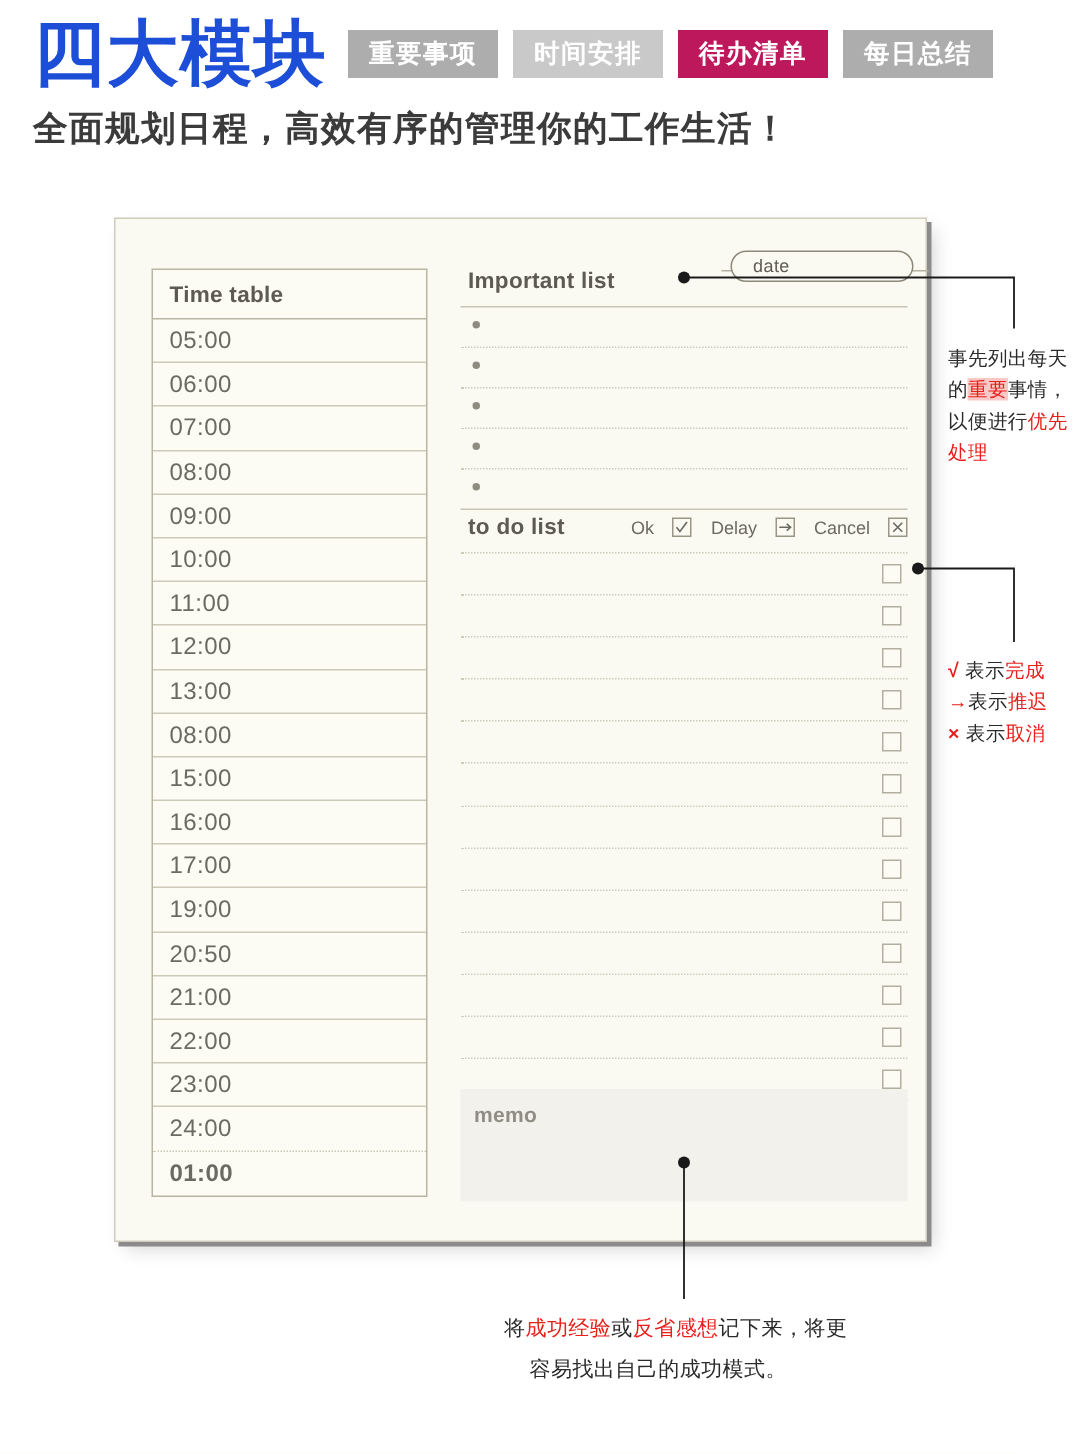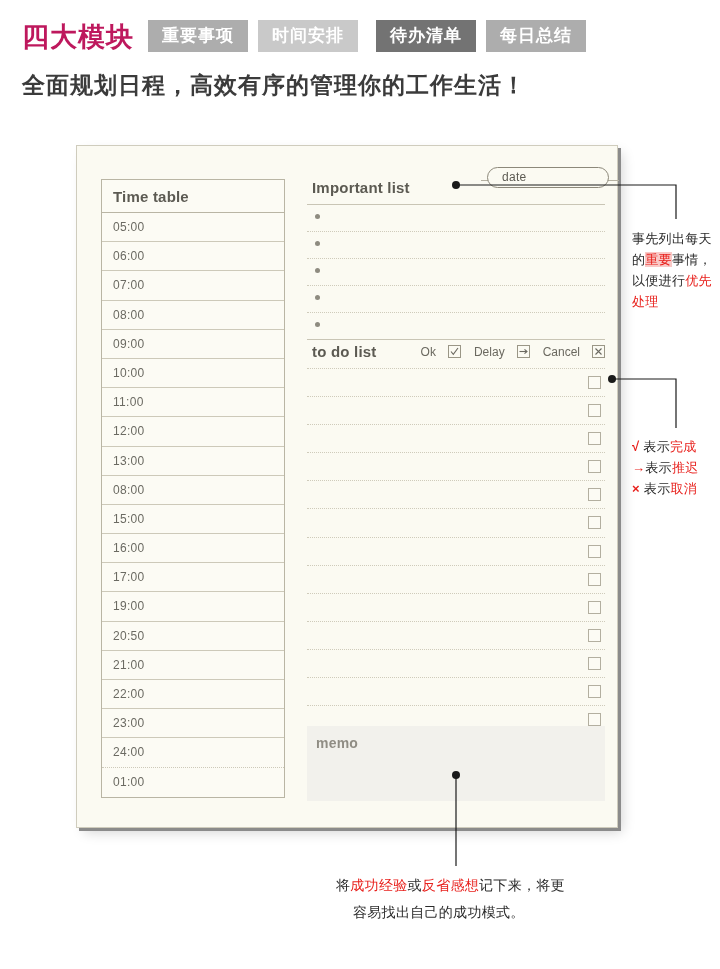--- a/index.html
+++ b/index.html
@@ -22,23 +22,23 @@
   }
 
   .header-row {
     position: absolute;
     left: 22px; top: 14px;
     display: flex;
     align-items: center;
   }
 
   .main-title {
-    font-size: 27px;
-    font-weight: bold;
-    color: #be185d;
+    font-size: 48px;
+    font-weight: bold;
+    color: #1d4ed8;
     letter-spacing: 1px;
     line-height: 46px;
     white-space: nowrap;
   }
 
   .tag-list {
     display: flex;
     align-items: center;
     margin-left: 14px;
     gap: 10px;
@@ -91,27 +91,27 @@
     font-size: 15px;
     font-weight: bold;
     color: #5c5a52;
     border-bottom: 1px solid #b9b5a4;
     letter-spacing: 0.2px;
   }
   .tt-row {
     height: 29.2px;
     line-height: 29.2px;
     padding-left: 11px;
-    font-size: 12px;
+    font-size: 16px;
     color: #6b6a62;
     border-bottom: 1px solid #cdc9b9;
     letter-spacing: 0.3px;
   }
   .tt-row.dotted-sep { border-bottom: 1px dotted #cdc9b9; }
-  .tt-row.last { border-bottom: none; }
+  .tt-row.last { border-bottom: none; font-weight: bold; }
 
   
   .right-col {
     position: absolute;
     left: 230px; top: 0;
     width: 312px;
     height: 683px;
   }
 
   
@@ -268,21 +268,21 @@
 </style>
 </head>
 <body>
 
 <div class="page-header">
   <div class="header-row">
     <div class="main-title">四大模块</div>
     <div class="tag-list">
       <span class="tag" style="background: rgb(173, 173, 173);">重要事项</span>
       <span class="tag" style="background: rgb(201, 201, 201);">时间安排</span>
-      <span class="tag" style="background: #737373; margin-left: 8px;">待办清单</span>
+      <span class="tag" style="background: #be185d;">待办清单</span>
       <span class="tag" style="background: rgb(173, 173, 173);">每日总结</span>
     </div>
   </div>
   <div class="subtitle">全面规划日程，高效有序的管理你的工作生活！</div>
 </div>
 
 <div class="planner-card">
 
   <div class="timetable">
     <div class="tt-header">Time table</div>

